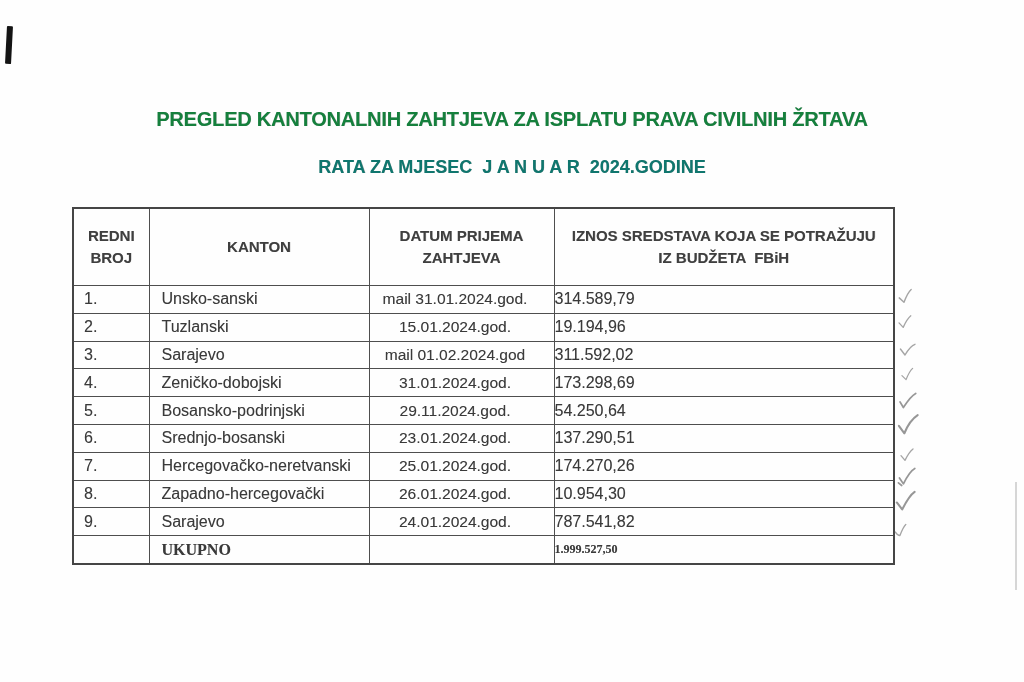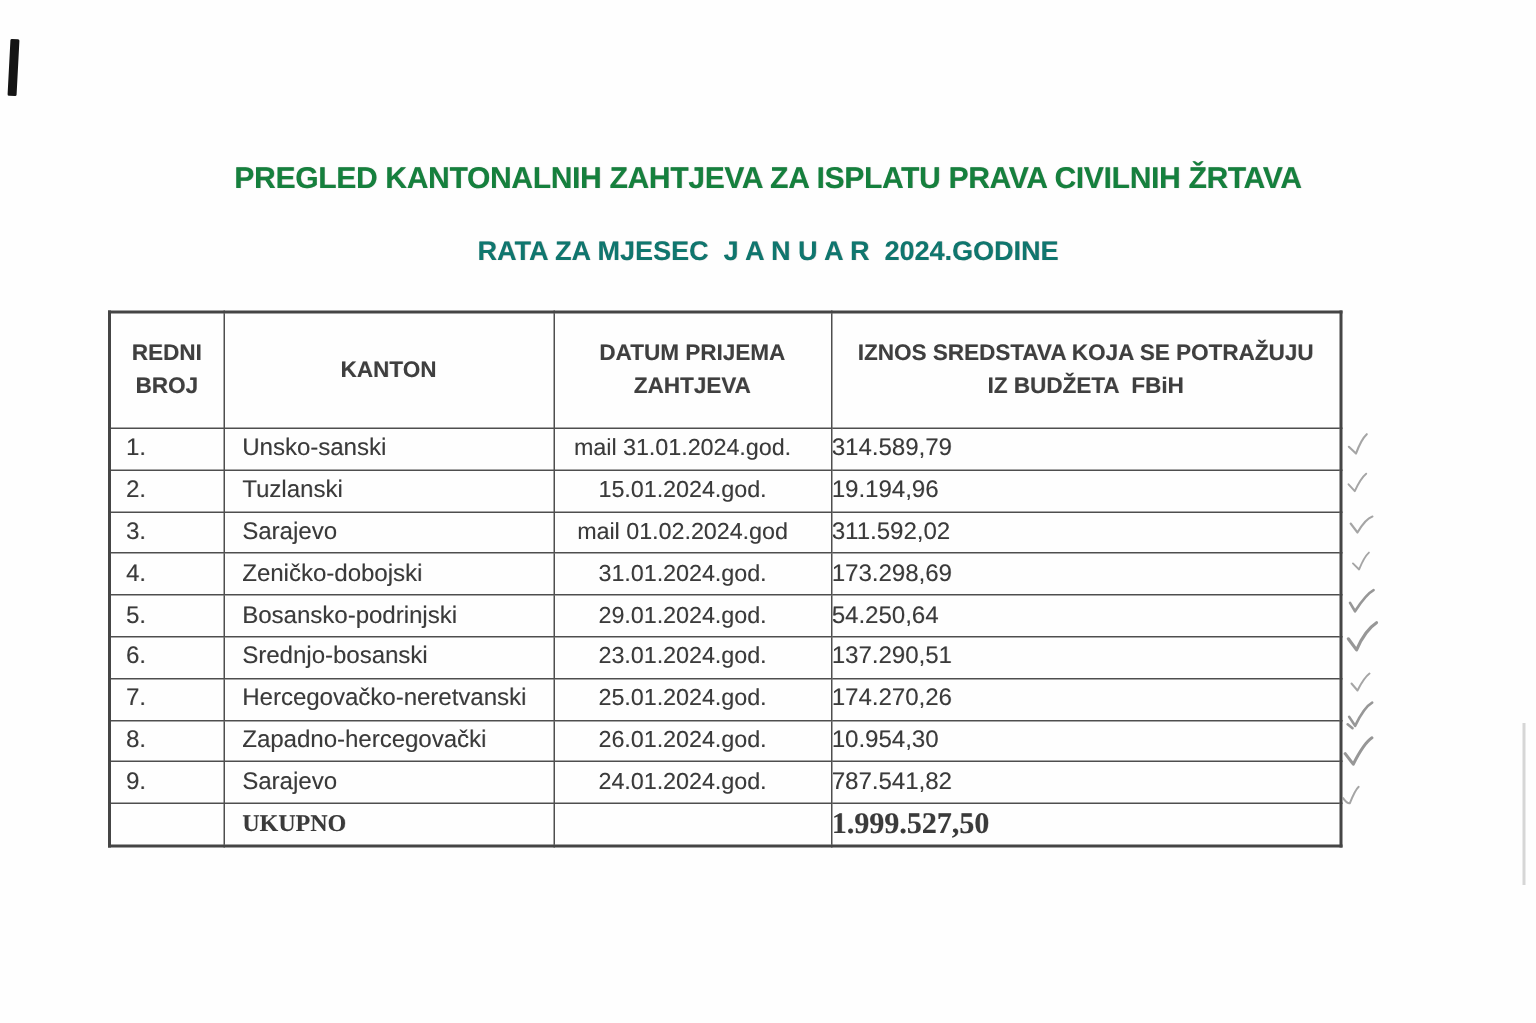--- a/index.html
+++ b/index.html
@@ -42,21 +42,21 @@
   }
   .doc-table td{
     height:26.8px;font-size:16px;color:#3a3a3a;white-space:nowrap;
     text-shadow:0.25px 0.25px 0.4px rgba(70,70,70,0.35);
   }
   td.cell-broj{text-align:left;padding-left:10px;}
   td.cell-kanton{text-align:left;padding-left:12px;}
   td.cell-datum{text-align:center;padding-right:13px;font-size:15.5px;}
   td.cell-iznos{text-align:left;padding-right:7px;}
   tr.total-row td{font-weight:bold;height:27px;font-family:Liberation Serif, serif;}
-  tr.total-row td.cell-iznos{font-size:20px;}
+  tr.total-row td.cell-iznos{font-size:12px;}
   .chk{position:absolute;pointer-events:none;}
   .chk path{fill:none;stroke:#8f8f8f;stroke-width:2;stroke-linecap:round;stroke-linejoin:round;opacity:0.8;}
   .chk.big path{stroke:#7d7d7d;stroke-width:2.1;}
   .scan-mark{
     position:absolute;left:6px;top:26px;width:6px;height:38px;
     background:#141414;transform:rotate(3deg);border-radius:1px;
   }
   .scan-line{
     position:absolute;left:1015px;top:482px;width:2px;height:108px;
     background:#cccccc;opacity:0.8;
@@ -110,21 +110,21 @@
     </tr>
     <tr>
       <td class="cell-broj">4.</td>
       <td class="cell-kanton">Zeničko-dobojski</td>
       <td class="cell-datum">31.01.2024.god.</td>
       <td class="cell-iznos">173.298,69</td>
     </tr>
     <tr>
       <td class="cell-broj">5.</td>
       <td class="cell-kanton">Bosansko-podrinjski</td>
-      <td class="cell-datum">29.01.2024.god.</td>
+      <td class="cell-datum">29.11.2024.god.</td>
       <td class="cell-iznos">54.250,64</td>
     </tr>
     <tr>
       <td class="cell-broj">6.</td>
       <td class="cell-kanton">Srednjo-bosanski</td>
       <td class="cell-datum">23.01.2024.god.</td>
       <td class="cell-iznos">137.290,51</td>
     </tr>
     <tr>
       <td class="cell-broj">7.</td>

